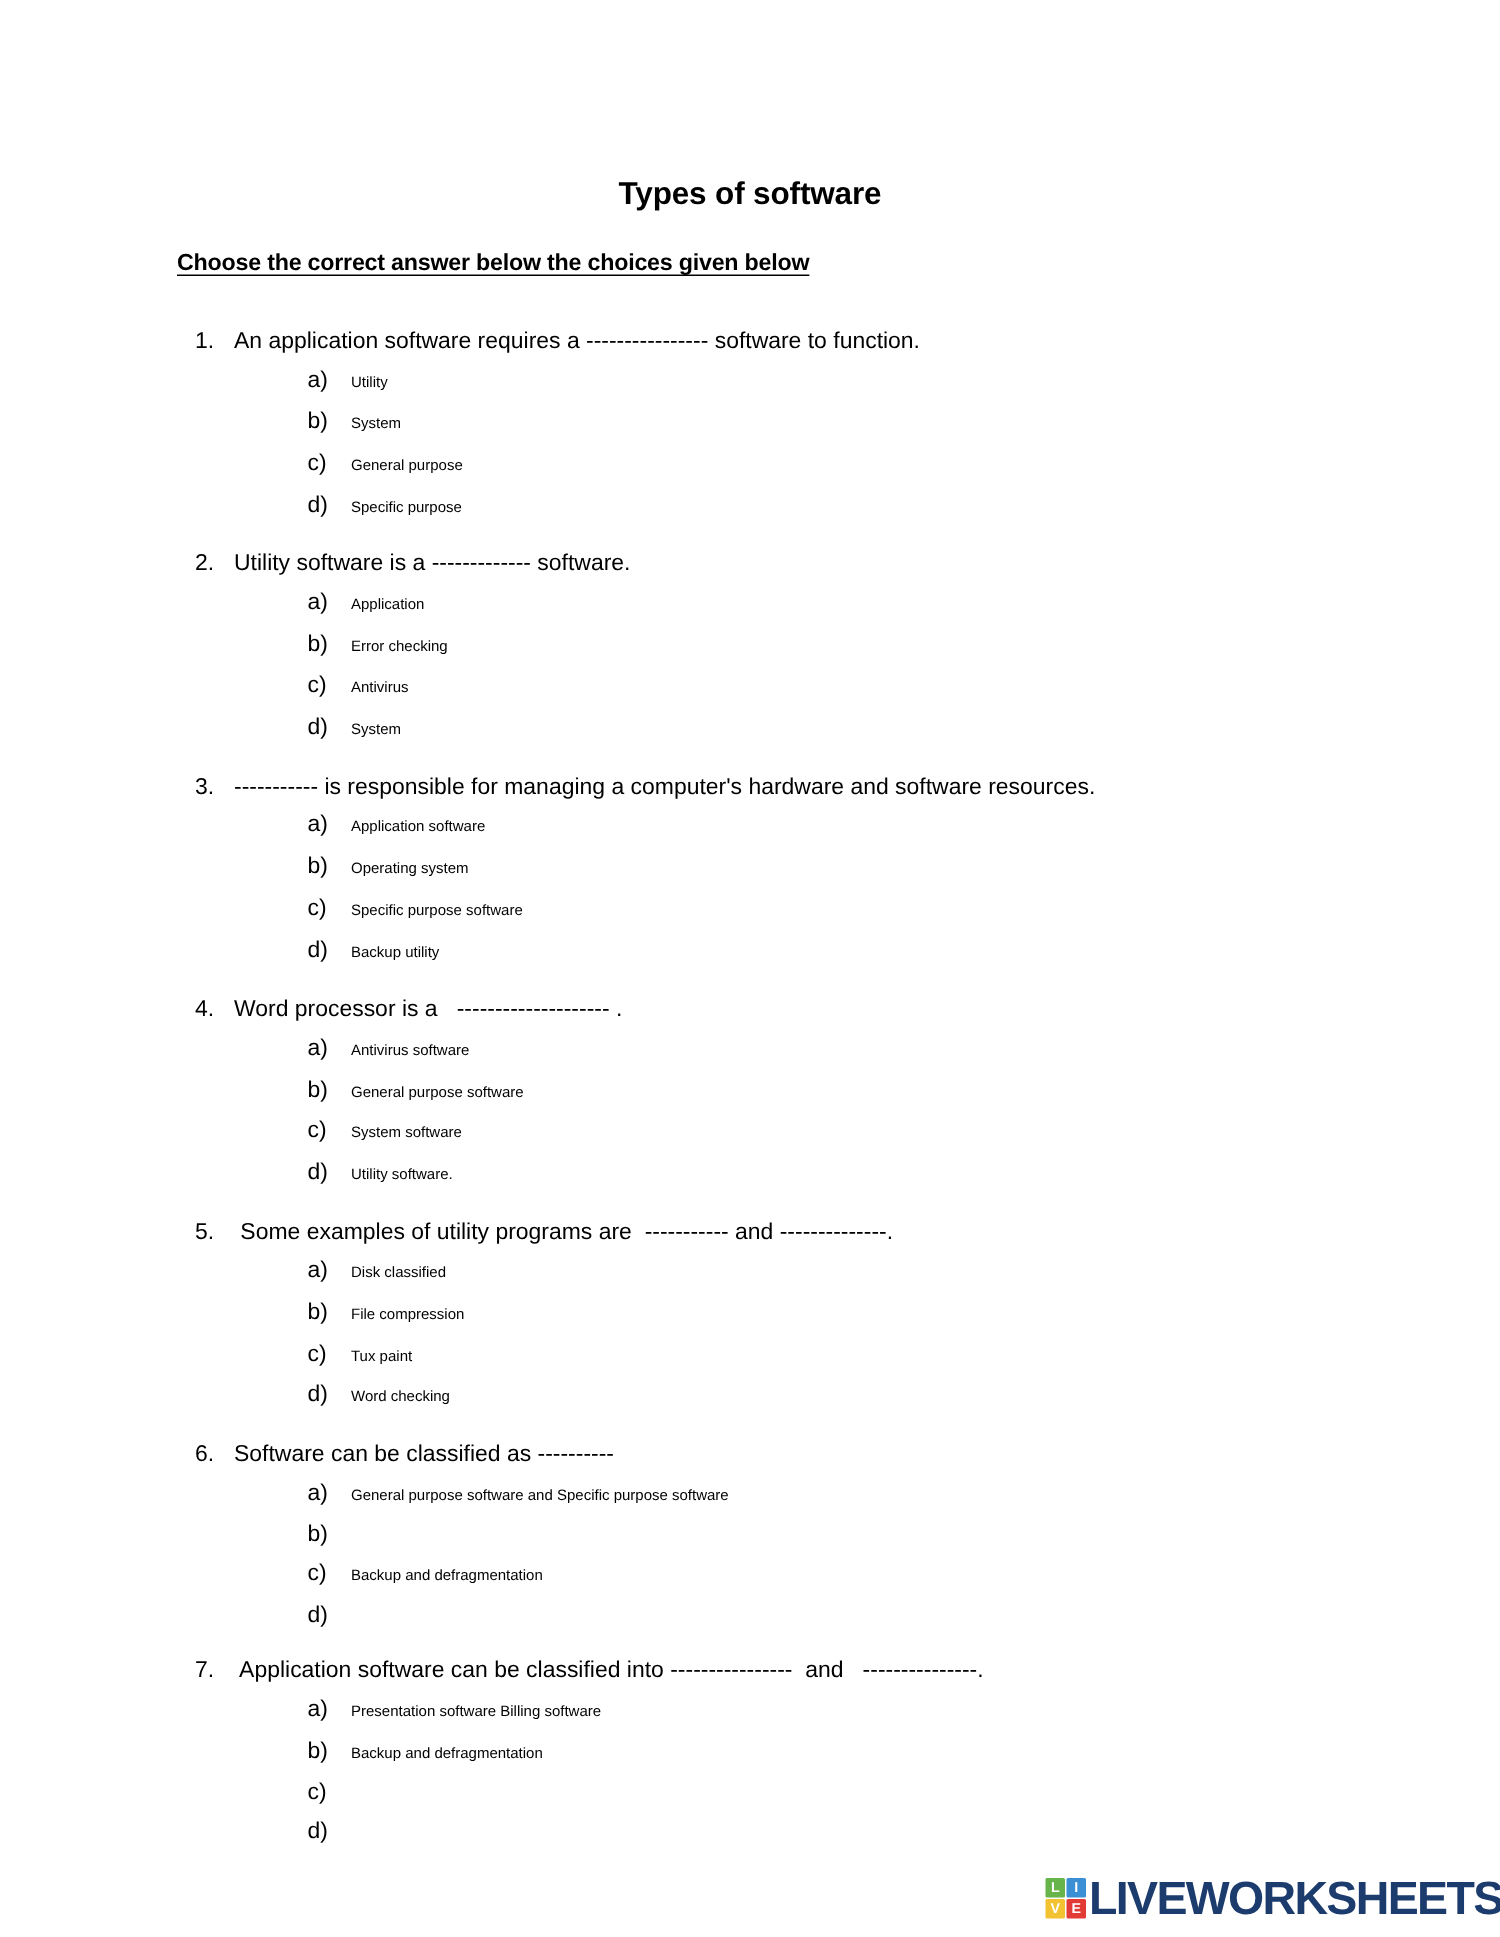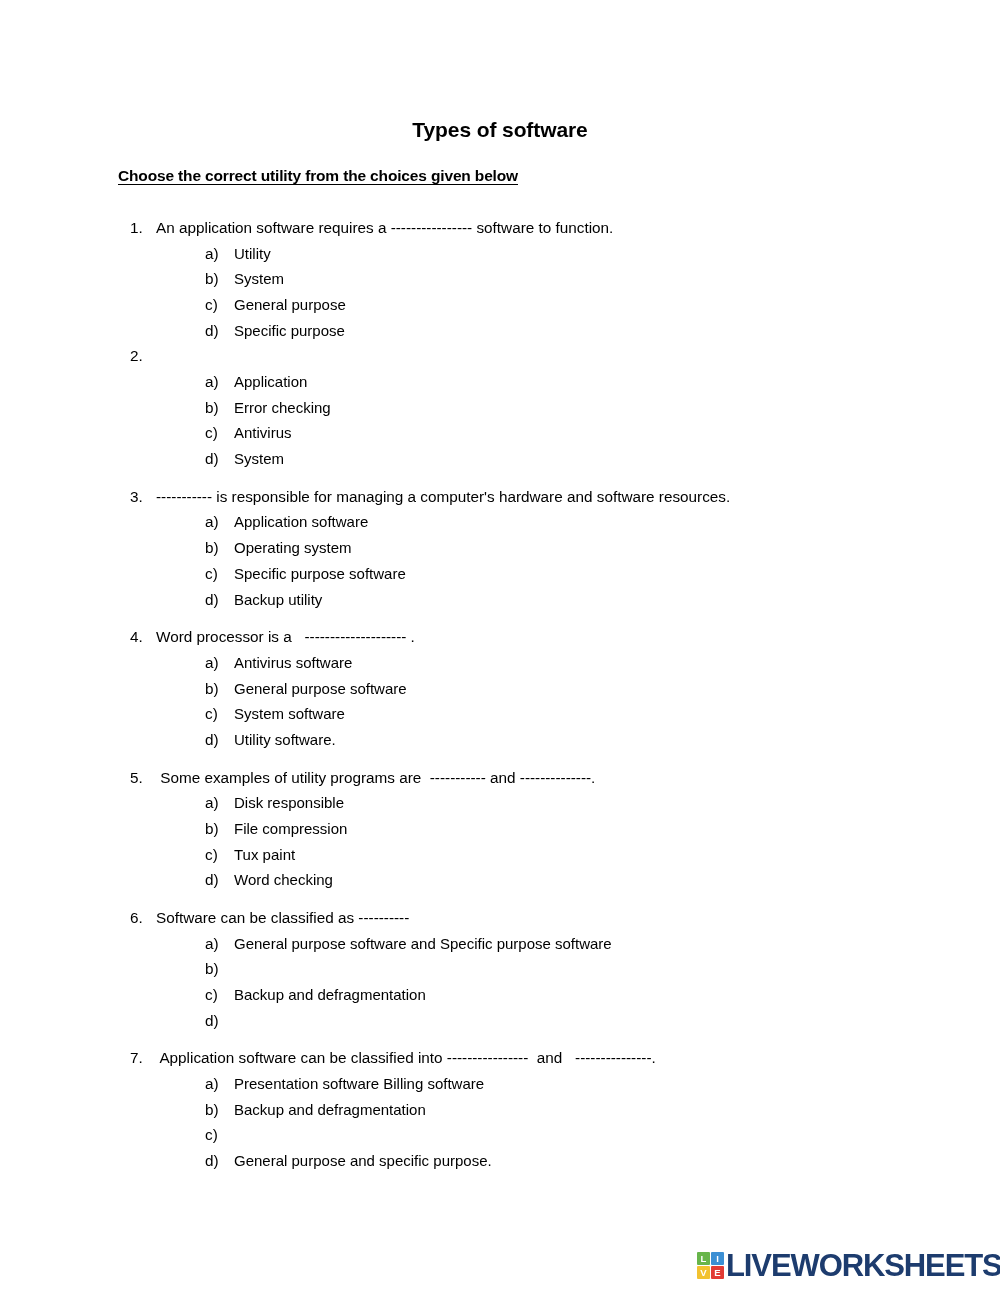--- a/index.html
+++ b/index.html
@@ -93,21 +93,21 @@
     white-space: pre;
   }
   .option-letter {
     display: inline-block;
     width: 29px;
     flex: 0 0 29px;
     font-size: 15.3px;
   }
   .option-text {
     white-space: pre;
-    font-size: 15px;
+    font-size: 10px;
   }
 
   
   .logo {
     position: absolute;
     left: 697px;
     top: 1250px;
     display: flex;
     align-items: center;
   }
@@ -139,32 +139,32 @@
     line-height: 1;
   }
 </style>
 </head>
 <body>
 
 <div class="page">
 
   <div class="worksheet-title">Types of software</div>
 
-  <div class="instruction">Choose the correct utility from the choices given below</div>
+  <div class="instruction">Choose the correct answer below the choices given below</div>
 
   <div class="questions">
       <div class="question-block">
         <div class="question-line"><span class="question-number">1.</span><span class="question-text">An application software requires a ---------------- software to function.</span></div>
         <div class="option-line"><span class="option-letter">a)</span><span class="option-text">Utility</span></div>
         <div class="option-line"><span class="option-letter">b)</span><span class="option-text">System</span></div>
         <div class="option-line"><span class="option-letter">c)</span><span class="option-text">General purpose</span></div>
         <div class="option-line"><span class="option-letter">d)</span><span class="option-text">Specific purpose</span></div>
       </div>
       <div class="question-block">
-        <div class="question-line"><span class="question-number">2.</span></div>
+        <div class="question-line"><span class="question-number">2.</span><span class="question-text">Utility software is a ------------- software.</span></div>
         <div class="option-line"><span class="option-letter">a)</span><span class="option-text">Application</span></div>
         <div class="option-line"><span class="option-letter">b)</span><span class="option-text">Error checking</span></div>
         <div class="option-line"><span class="option-letter">c)</span><span class="option-text">Antivirus</span></div>
         <div class="option-line"><span class="option-letter">d)</span><span class="option-text">System</span></div>
       </div>
       <div class="question-block">
         <div class="question-line"><span class="question-number">3.</span><span class="question-text">----------- is responsible for managing a computer's hardware and software resources.</span></div>
         <div class="option-line"><span class="option-letter">a)</span><span class="option-text">Application software</span></div>
         <div class="option-line"><span class="option-letter">b)</span><span class="option-text">Operating system</span></div>
         <div class="option-line"><span class="option-letter">c)</span><span class="option-text">Specific purpose software</span></div>
@@ -172,38 +172,38 @@
       </div>
       <div class="question-block">
         <div class="question-line"><span class="question-number">4.</span><span class="question-text">Word processor is a   -------------------- .</span></div>
         <div class="option-line"><span class="option-letter">a)</span><span class="option-text">Antivirus software</span></div>
         <div class="option-line"><span class="option-letter">b)</span><span class="option-text">General purpose software</span></div>
         <div class="option-line"><span class="option-letter">c)</span><span class="option-text">System software</span></div>
         <div class="option-line"><span class="option-letter">d)</span><span class="option-text">Utility software.</span></div>
       </div>
       <div class="question-block">
         <div class="question-line"><span class="question-number">5.</span><span class="question-text"> Some examples of utility programs are  ----------- and --------------.</span></div>
-        <div class="option-line"><span class="option-letter">a)</span><span class="option-text">Disk responsible</span></div>
+        <div class="option-line"><span class="option-letter">a)</span><span class="option-text">Disk classified</span></div>
         <div class="option-line"><span class="option-letter">b)</span><span class="option-text">File compression</span></div>
         <div class="option-line"><span class="option-letter">c)</span><span class="option-text">Tux paint</span></div>
         <div class="option-line"><span class="option-letter">d)</span><span class="option-text">Word checking</span></div>
       </div>
       <div class="question-block">
         <div class="question-line"><span class="question-number">6.</span><span class="question-text">Software can be classified as ----------</span></div>
         <div class="option-line"><span class="option-letter">a)</span><span class="option-text">General purpose software and Specific purpose software</span></div>
         <div class="option-line"><span class="option-letter">b)</span></div>
         <div class="option-line"><span class="option-letter">c)</span><span class="option-text">Backup and defragmentation</span></div>
         <div class="option-line"><span class="option-letter">d)</span></div>
       </div>
       <div class="question-block">
         <div class="question-line"><span class="question-number">7.</span><span class="question-text"> Application software can be classified into ----------------  and   ---------------.</span></div>
         <div class="option-line"><span class="option-letter">a)</span><span class="option-text">Presentation software Billing software</span></div>
         <div class="option-line"><span class="option-letter">b)</span><span class="option-text">Backup and defragmentation</span></div>
         <div class="option-line"><span class="option-letter">c)</span></div>
-        <div class="option-line"><span class="option-letter">d)</span><span class="option-text">General purpose and specific purpose.</span></div>
+        <div class="option-line"><span class="option-letter">d)</span></div>
       </div>
     </div>
 
   <div class="logo">
     <div class="logo-tiles">
         <div class="logo-tile" style="background: rgb(103, 181, 74);">L</div>
         <div class="logo-tile" style="background: rgb(59, 143, 212);">I</div>
         <div class="logo-tile" style="background: rgb(242, 194, 48);">V</div>
         <div class="logo-tile" style="background: rgb(226, 59, 53);">E</div>
       </div>

